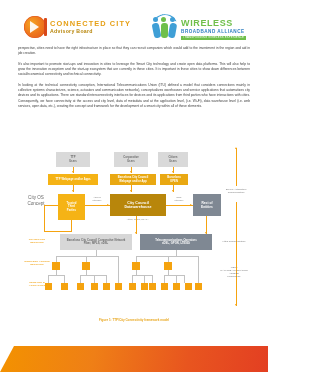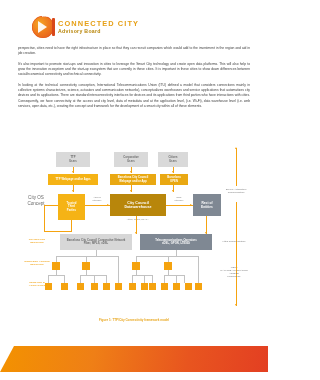--- a/index.html
+++ b/index.html
@@ -4,21 +4,21 @@
 <style>
   html,body{margin:0;padding:0;}
   body{
     width:268px;height:380px;background:#ffffff;
     font-family:"Liberation Sans", sans-serif;
     overflow:hidden;position:relative;
   }
   .page{position:absolute;inset:0;background:#fff;}
 
   
-  .header{position:absolute;left:8px;top:10px;width:268px;height:36px;}
+  .header{position:absolute;left:0;top:10px;width:268px;height:36px;}
   .logo-cc{position:absolute;left:24px;top:6px;display:flex;align-items:center;gap:4px;}
   .cc-mark{width:22px;height:22px;border-radius:50%;
     background:radial-gradient(circle at 35% 35%,#f5a623 0%,#ef7b1e 45%,#e2541c 100%);
     position:relative;box-shadow:0 0 0 0.5px #e2541c inset;}
   .cc-mark:after{content:"";position:absolute;left:6px;top:5px;
     width:0;height:0;border-left:9px solid rgba(255,255,255,.92);
     border-top:6px solid transparent;border-bottom:6px solid transparent;}
   .cc-mark:before{content:"";position:absolute;right:-1px;top:2px;width:3px;height:18px;
     background:#d8481a;border-radius:1px;}
   .cc-text{line-height:1;}
@@ -95,20 +95,36 @@
 
   <div class="header">
     <div class="logo-cc">
       <div class="cc-mark"></div>
       <div class="cc-text">
         <div class="cc-title">CONNECTED CITY</div>
         <div class="cc-sub">Advisory Board</div>
       </div>
     </div>
 
+    <div class="logo-wba">
+      <div class="wba-mark">
+        <div class="wba-arc"></div>
+        <div class="wba-head a"></div>
+        <div class="wba-head b"></div>
+        <div class="wba-head c"></div>
+        <div class="wba-fig a"></div>
+        <div class="wba-fig b"></div>
+        <div class="wba-fig c"></div>
+      </div>
+      <div class="wba-text">
+        <div class="wba-title">WIRELESS</div>
+        <div class="wba-sub">BROADBAND ALLIANCE</div>
+        <div class="wba-tag">TRANSFORMING WIRELESS EXPERIENCE</div>
+      </div>
+    </div>
   </div>
 
   <div class="body">
     <p>perspective, cities need to have the right infrastructure in place so that they can recruit companies which would add to the investment in the region and aid in job creation.</p>
     <p>It's also important to promote start-ups and innovation in cities to leverage the Smart City technology and create open data platforms. This will also help to grow the innovation ecosystem and the start-up ecosystem that are currently in these cities. It is important in these cities to show down differences between social/economical connectivity and technical connectivity.</p>
     <p>In looking at the technical connectivity conception, International Telecommunications Union (ITU) defined a model that considers connections mainly in collective systems characterizes, science, actuators and communication networks), conceptualizes warehouses and service applications that automatizes city devices and its applications. There are standard interconnectivity interfaces for devices and its applications from third parties who have interactions with cities. Consequently, we have connectivity at the access and city level, data of metadata and at the application level, (i.e. Wi-Fi), data warehouse level (i.e. web services, open data, etc.), creating the concept and framework for the development of a smart city within all of these elements.</p>
   </div>
 
   <div class="fig">
 

